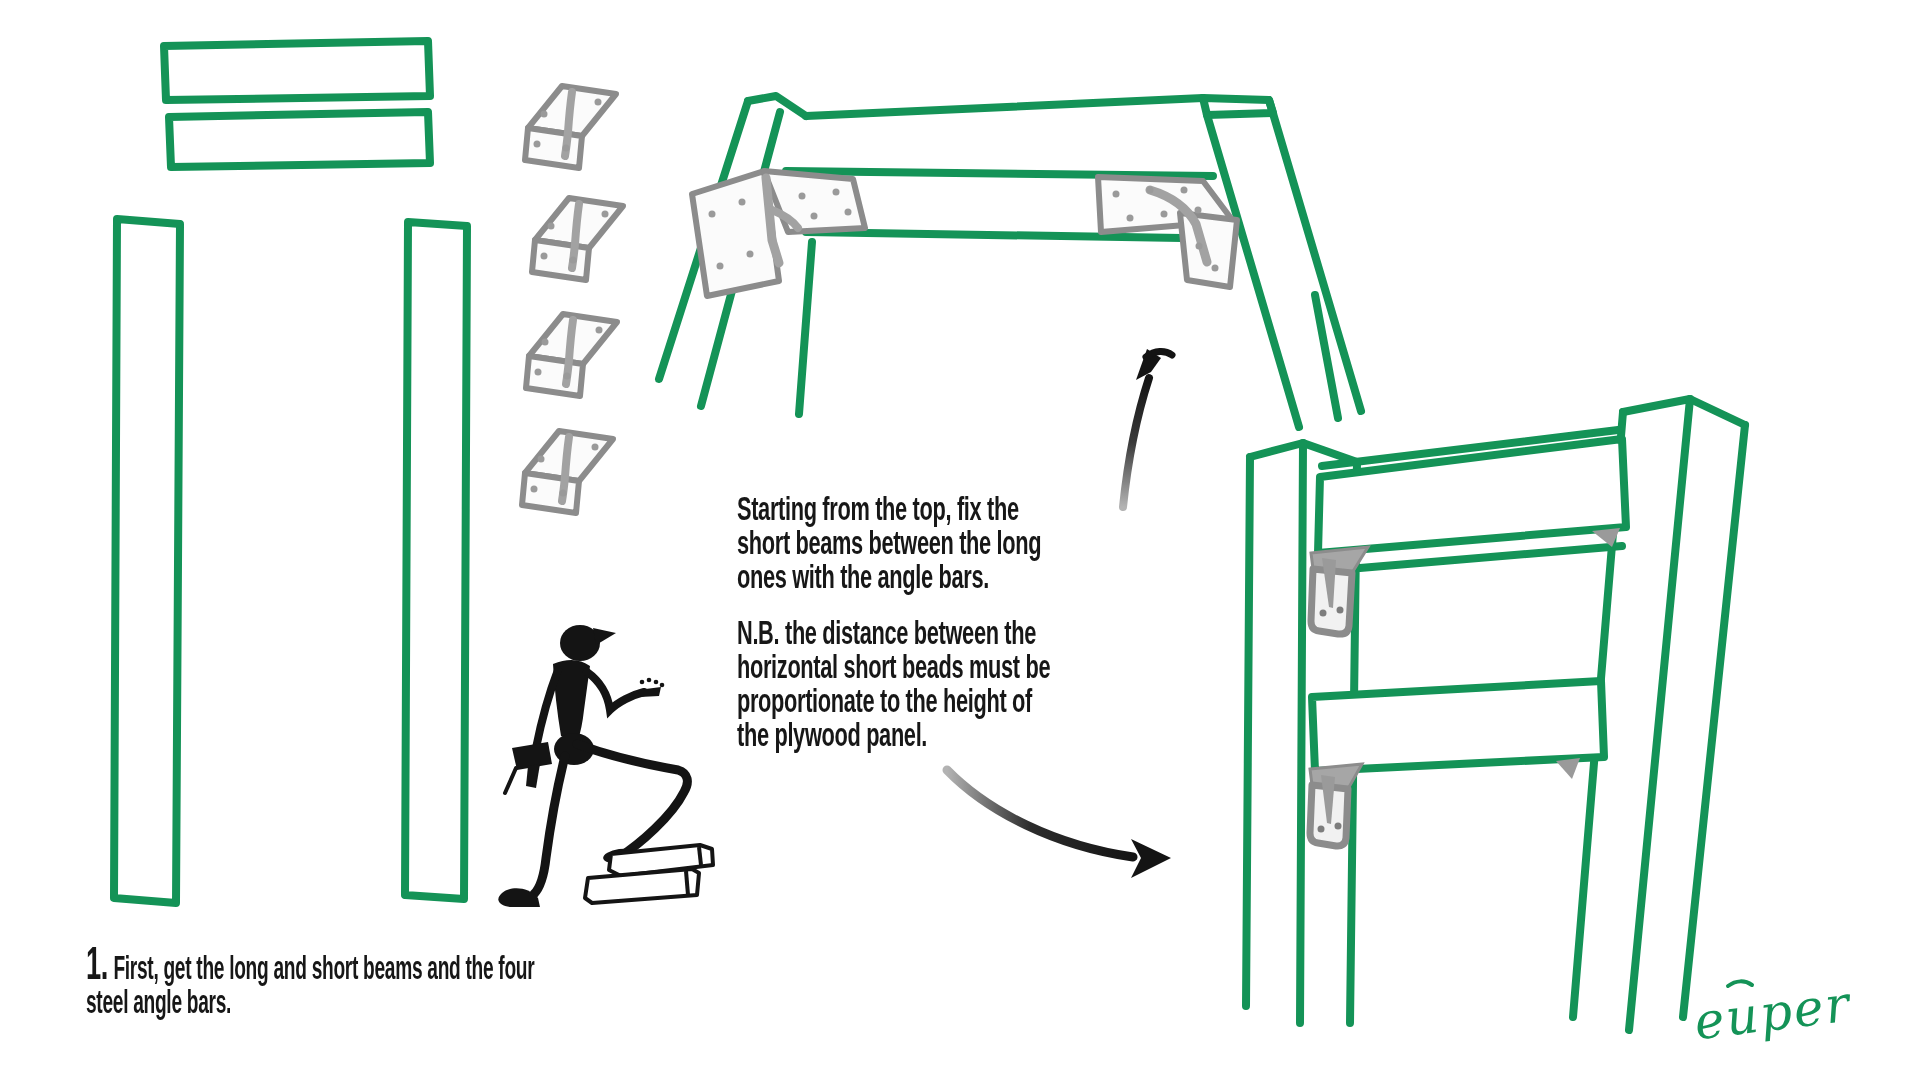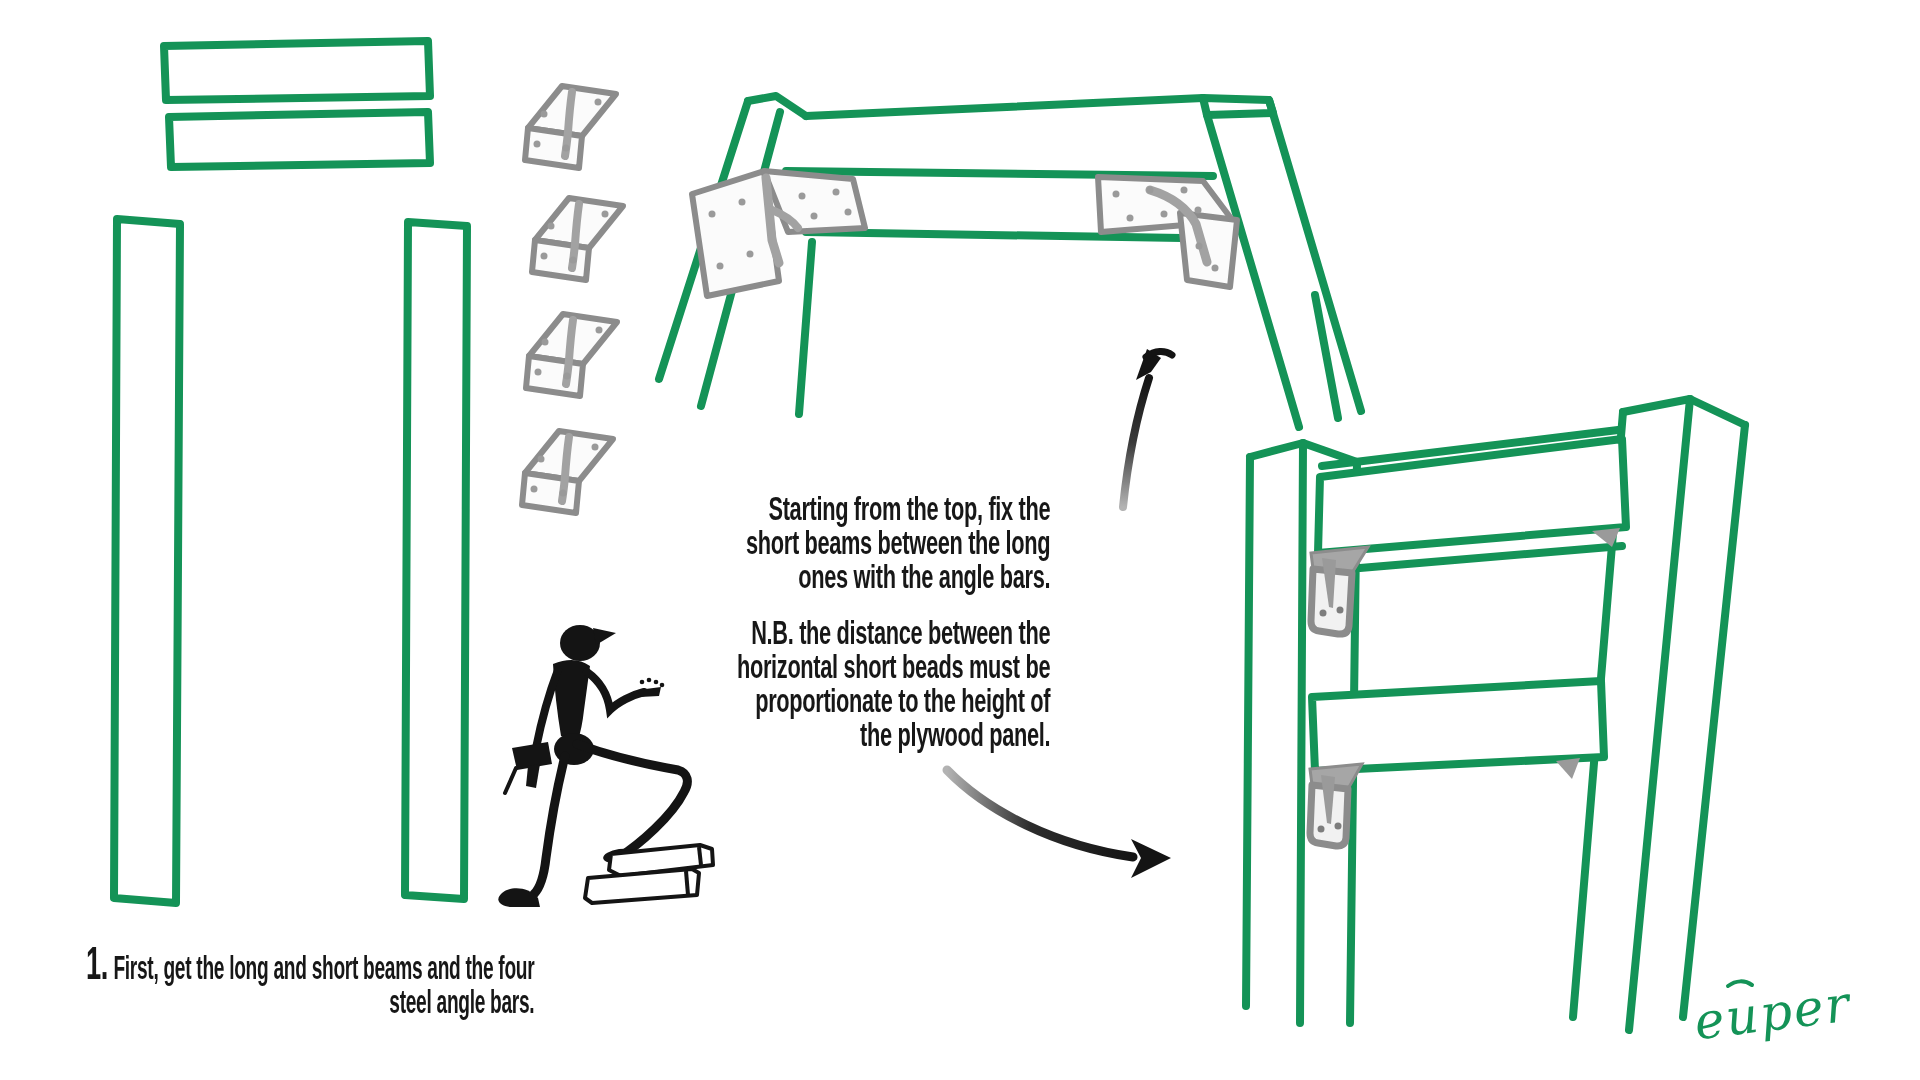--- a/index.html
+++ b/index.html
@@ -1,17 +1,17 @@
 <!DOCTYPE html>
 <html><head>
 <meta charset="utf-8">
 <style>
   html,body{margin:0;padding:0;background:#ffffff;}
   body{width:1920px;height:1080px;overflow:hidden;font-family:"Liberation Sans",sans-serif;}
-  .sheet{position:relative;width:1920px;height:1080px;background:#fff;text-align:right;}
+  .sheet{position:relative;width:1920px;height:1080px;background:#fff;}
   .art{position:absolute;left:0;top:0;}
   .txt{position:absolute;font-weight:700;color:#171717;font-size:33px;line-height:34px;
        white-space:nowrap;letter-spacing:-0.5px;}
   .note-block{left:737px;top:492px;transform:scaleX(0.66);transform-origin:0 0;}
   .step1-block{left:86px;top:946px;transform:scaleX(0.58);transform-origin:0 0;}
   .step1-num{font-size:47px;line-height:34px;margin-right:9px;}
   .para-gap{margin-top:22px;}
   .signature{position:absolute;left:1694px;top:984px;color:#149357;
              font-family:"DejaVu Serif",serif;font-style:italic;font-size:50px;
              transform:rotate(-7deg);letter-spacing:2px;}

